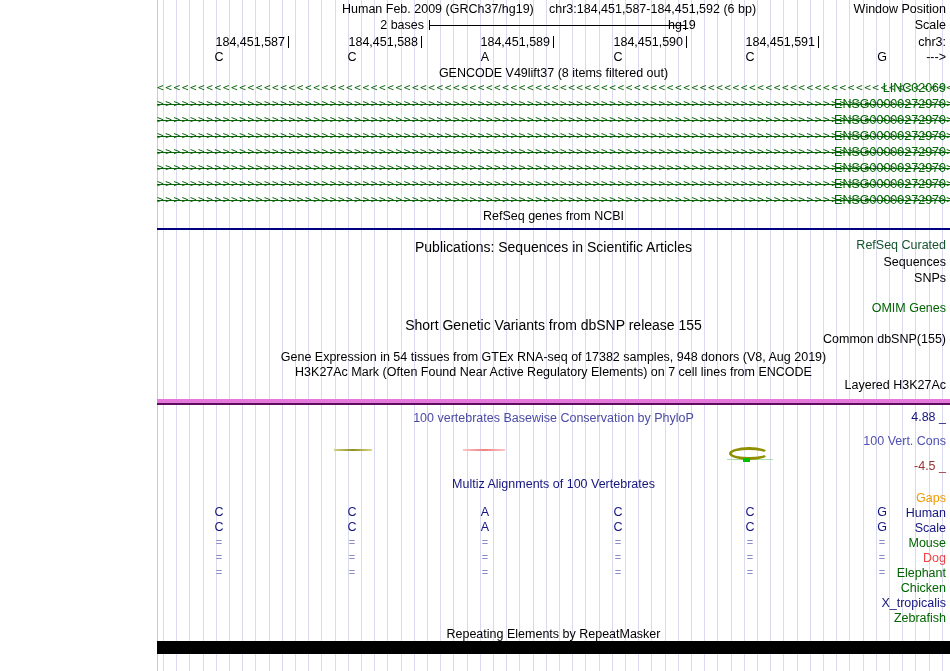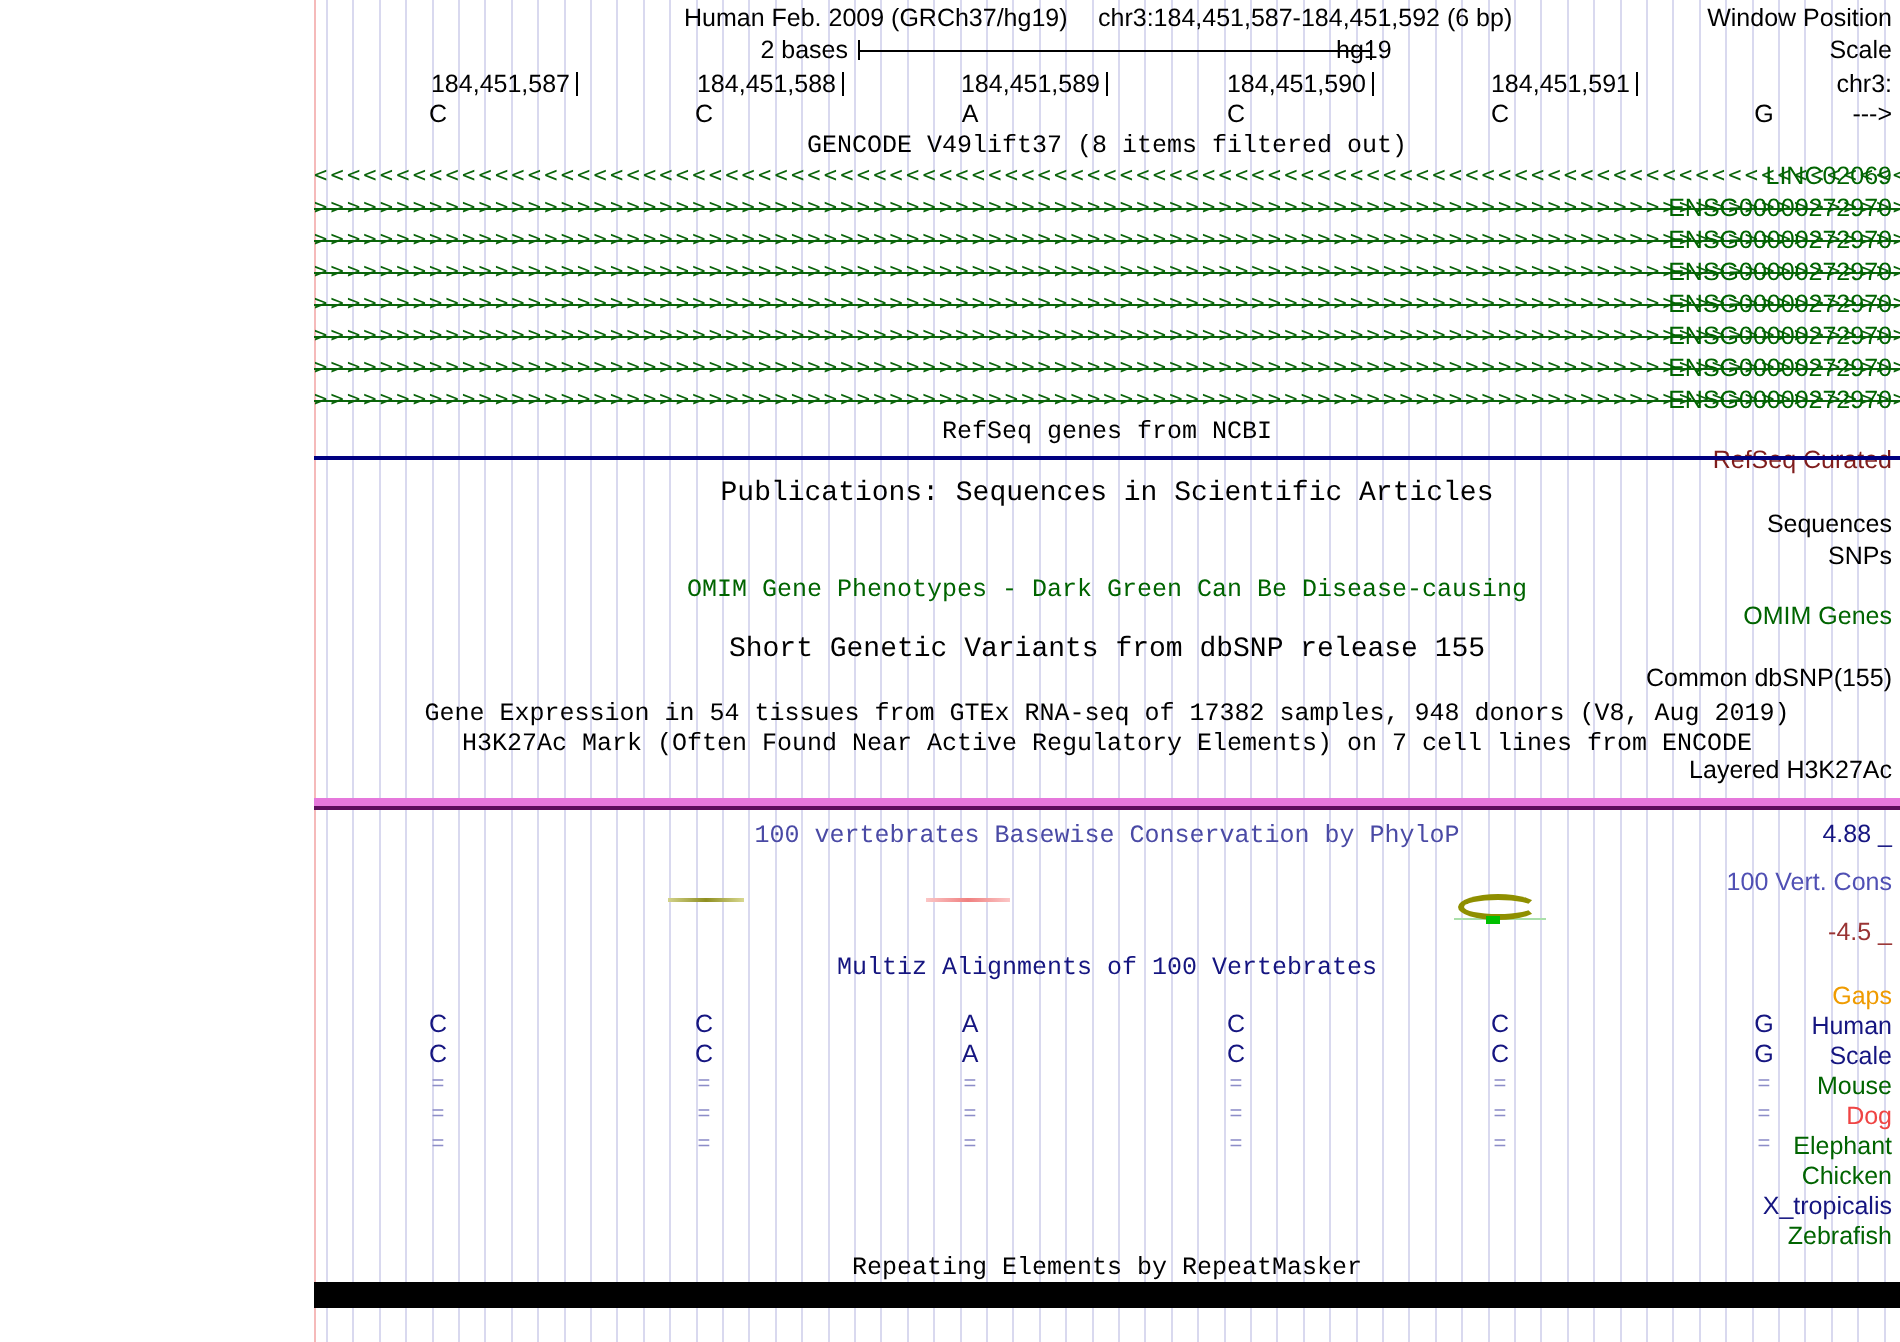--- a/index.html
+++ b/index.html
@@ -4,21 +4,21 @@
 <style>
   html,body{margin:0;padding:0;background:#fff;}
   #browser{
     position:relative;width:950px;height:671px;background:#fff;overflow:hidden;
     font-family:"Liberation Sans","DejaVu Sans",sans-serif;font-size:12.5px;color:#000;
   }
   #grid{position:absolute;left:163px;top:0;width:787px;height:671px;
     background:repeating-linear-gradient(90deg,#d9d9ef 0 1px,transparent 1px 13.2px);}
   #leftline{position:absolute;left:157px;top:0;width:1px;height:671px;background:#f5baba;}
   .lbl{position:absolute;right:4px;height:14px;line-height:14px;white-space:nowrap;}
-  .ctitle{position:absolute;left:157px;width:793px;text-align:center;height:14px;line-height:14px;white-space:nowrap;font-family:Liberation Mono, monospace;}
+  .ctitle{position:absolute;left:157px;width:793px;text-align:center;height:14px;line-height:14px;white-space:nowrap;}
   .small{font-size:14px;}
   .green{color:#006400;}
   .navy{color:#151580;}
   .blue{color:#4a4aa5;}
   .ltblue{color:#5050b4;}
   .maroon{color:#993333;}
   .tick{position:absolute;top:36px;width:1px;height:12px;background:#000;}
   .coord{position:absolute;top:35px;height:14px;line-height:14px;white-space:nowrap;}
   .base{position:absolute;top:50px;height:14px;line-height:14px;transform:translateX(-50%);}
   .gene-row{position:absolute;left:157px;width:793px;height:16px;line-height:16px;overflow:hidden;
@@ -87,28 +87,27 @@
       <div class="gene-row right" style="top: 96px;">&gt;&gt;&gt;&gt;&gt;&gt;&gt;&gt;&gt;&gt;&gt;&gt;&gt;&gt;&gt;&gt;&gt;&gt;&gt;&gt;&gt;&gt;&gt;&gt;&gt;&gt;&gt;&gt;&gt;&gt;&gt;&gt;&gt;&gt;&gt;&gt;&gt;&gt;&gt;&gt;&gt;&gt;&gt;&gt;&gt;&gt;&gt;&gt;&gt;&gt;&gt;&gt;&gt;&gt;&gt;&gt;&gt;&gt;&gt;&gt;&gt;&gt;&gt;&gt;&gt;&gt;&gt;&gt;&gt;&gt;&gt;&gt;&gt;&gt;&gt;&gt;&gt;&gt;&gt;&gt;&gt;&gt;&gt;&gt;&gt;&gt;&gt;&gt;&gt;&gt;&gt;&gt;&gt;&gt;&gt;&gt;&gt;&gt;&gt;&gt;&gt;&gt;&gt;&gt;&gt;&gt;&gt;&gt;&gt;&gt;</div>
       <div class="gene-row right" style="top: 112px;">&gt;&gt;&gt;&gt;&gt;&gt;&gt;&gt;&gt;&gt;&gt;&gt;&gt;&gt;&gt;&gt;&gt;&gt;&gt;&gt;&gt;&gt;&gt;&gt;&gt;&gt;&gt;&gt;&gt;&gt;&gt;&gt;&gt;&gt;&gt;&gt;&gt;&gt;&gt;&gt;&gt;&gt;&gt;&gt;&gt;&gt;&gt;&gt;&gt;&gt;&gt;&gt;&gt;&gt;&gt;&gt;&gt;&gt;&gt;&gt;&gt;&gt;&gt;&gt;&gt;&gt;&gt;&gt;&gt;&gt;&gt;&gt;&gt;&gt;&gt;&gt;&gt;&gt;&gt;&gt;&gt;&gt;&gt;&gt;&gt;&gt;&gt;&gt;&gt;&gt;&gt;&gt;&gt;&gt;&gt;&gt;&gt;&gt;&gt;&gt;&gt;&gt;&gt;&gt;&gt;&gt;&gt;&gt;&gt;&gt;</div>
       <div class="gene-row right" style="top: 128px;">&gt;&gt;&gt;&gt;&gt;&gt;&gt;&gt;&gt;&gt;&gt;&gt;&gt;&gt;&gt;&gt;&gt;&gt;&gt;&gt;&gt;&gt;&gt;&gt;&gt;&gt;&gt;&gt;&gt;&gt;&gt;&gt;&gt;&gt;&gt;&gt;&gt;&gt;&gt;&gt;&gt;&gt;&gt;&gt;&gt;&gt;&gt;&gt;&gt;&gt;&gt;&gt;&gt;&gt;&gt;&gt;&gt;&gt;&gt;&gt;&gt;&gt;&gt;&gt;&gt;&gt;&gt;&gt;&gt;&gt;&gt;&gt;&gt;&gt;&gt;&gt;&gt;&gt;&gt;&gt;&gt;&gt;&gt;&gt;&gt;&gt;&gt;&gt;&gt;&gt;&gt;&gt;&gt;&gt;&gt;&gt;&gt;&gt;&gt;&gt;&gt;&gt;&gt;&gt;&gt;&gt;&gt;&gt;&gt;&gt;</div>
       <div class="gene-row right" style="top: 144px;">&gt;&gt;&gt;&gt;&gt;&gt;&gt;&gt;&gt;&gt;&gt;&gt;&gt;&gt;&gt;&gt;&gt;&gt;&gt;&gt;&gt;&gt;&gt;&gt;&gt;&gt;&gt;&gt;&gt;&gt;&gt;&gt;&gt;&gt;&gt;&gt;&gt;&gt;&gt;&gt;&gt;&gt;&gt;&gt;&gt;&gt;&gt;&gt;&gt;&gt;&gt;&gt;&gt;&gt;&gt;&gt;&gt;&gt;&gt;&gt;&gt;&gt;&gt;&gt;&gt;&gt;&gt;&gt;&gt;&gt;&gt;&gt;&gt;&gt;&gt;&gt;&gt;&gt;&gt;&gt;&gt;&gt;&gt;&gt;&gt;&gt;&gt;&gt;&gt;&gt;&gt;&gt;&gt;&gt;&gt;&gt;&gt;&gt;&gt;&gt;&gt;&gt;&gt;&gt;&gt;&gt;&gt;&gt;&gt;&gt;</div>
       <div class="gene-row right" style="top: 160px;">&gt;&gt;&gt;&gt;&gt;&gt;&gt;&gt;&gt;&gt;&gt;&gt;&gt;&gt;&gt;&gt;&gt;&gt;&gt;&gt;&gt;&gt;&gt;&gt;&gt;&gt;&gt;&gt;&gt;&gt;&gt;&gt;&gt;&gt;&gt;&gt;&gt;&gt;&gt;&gt;&gt;&gt;&gt;&gt;&gt;&gt;&gt;&gt;&gt;&gt;&gt;&gt;&gt;&gt;&gt;&gt;&gt;&gt;&gt;&gt;&gt;&gt;&gt;&gt;&gt;&gt;&gt;&gt;&gt;&gt;&gt;&gt;&gt;&gt;&gt;&gt;&gt;&gt;&gt;&gt;&gt;&gt;&gt;&gt;&gt;&gt;&gt;&gt;&gt;&gt;&gt;&gt;&gt;&gt;&gt;&gt;&gt;&gt;&gt;&gt;&gt;&gt;&gt;&gt;&gt;&gt;&gt;&gt;&gt;&gt;</div>
       <div class="gene-row right" style="top: 176px;">&gt;&gt;&gt;&gt;&gt;&gt;&gt;&gt;&gt;&gt;&gt;&gt;&gt;&gt;&gt;&gt;&gt;&gt;&gt;&gt;&gt;&gt;&gt;&gt;&gt;&gt;&gt;&gt;&gt;&gt;&gt;&gt;&gt;&gt;&gt;&gt;&gt;&gt;&gt;&gt;&gt;&gt;&gt;&gt;&gt;&gt;&gt;&gt;&gt;&gt;&gt;&gt;&gt;&gt;&gt;&gt;&gt;&gt;&gt;&gt;&gt;&gt;&gt;&gt;&gt;&gt;&gt;&gt;&gt;&gt;&gt;&gt;&gt;&gt;&gt;&gt;&gt;&gt;&gt;&gt;&gt;&gt;&gt;&gt;&gt;&gt;&gt;&gt;&gt;&gt;&gt;&gt;&gt;&gt;&gt;&gt;&gt;&gt;&gt;&gt;&gt;&gt;&gt;&gt;&gt;&gt;&gt;&gt;&gt;&gt;</div>
       <div class="gene-row right" style="top: 192px;">&gt;&gt;&gt;&gt;&gt;&gt;&gt;&gt;&gt;&gt;&gt;&gt;&gt;&gt;&gt;&gt;&gt;&gt;&gt;&gt;&gt;&gt;&gt;&gt;&gt;&gt;&gt;&gt;&gt;&gt;&gt;&gt;&gt;&gt;&gt;&gt;&gt;&gt;&gt;&gt;&gt;&gt;&gt;&gt;&gt;&gt;&gt;&gt;&gt;&gt;&gt;&gt;&gt;&gt;&gt;&gt;&gt;&gt;&gt;&gt;&gt;&gt;&gt;&gt;&gt;&gt;&gt;&gt;&gt;&gt;&gt;&gt;&gt;&gt;&gt;&gt;&gt;&gt;&gt;&gt;&gt;&gt;&gt;&gt;&gt;&gt;&gt;&gt;&gt;&gt;&gt;&gt;&gt;&gt;&gt;&gt;&gt;&gt;&gt;&gt;&gt;&gt;&gt;&gt;&gt;&gt;&gt;&gt;&gt;&gt;</div>
     </div>
 
   <div class="ctitle" style="top:209px">RefSeq genes from NCBI</div>
-  <div class="lbl" style="top:223px;color:#7f1d1d">RefSeq Curated</div>
+  <div class="lbl" style="top:238px;color:#14532d">RefSeq Curated</div>
   <div id="refseq-line"></div>
 
   <div class="ctitle small" style="top:240px">Publications: Sequences in Scientific Articles</div>
   <div class="lbl" style="top:255px">Sequences</div>
   <div class="lbl" style="top:271px">SNPs</div>
 
-  <div class="ctitle green" style="top:288px">OMIM Gene Phenotypes - Dark Green Can Be Disease-causing</div>
   <div class="lbl green" style="top:301px">OMIM Genes</div>
 
   <div class="ctitle small" style="top:318px">Short Genetic Variants from dbSNP release 155</div>
   <div class="lbl" style="top:332px">Common dbSNP(155)</div>
 
   <div class="ctitle" style="top:350px">Gene Expression in 54 tissues from GTEx RNA-seq of 17382 samples, 948 donors (V8, Aug 2019)</div>
   <div class="ctitle" style="top:365px">H3K27Ac Mark (Often Found Near Active Regulatory Elements) on 7 cell lines from ENCODE</div>
   <div class="lbl" style="top:378px">Layered H3K27Ac</div>
   <div id="h3k-bar"></div>
   <div id="h3k-line"></div>

